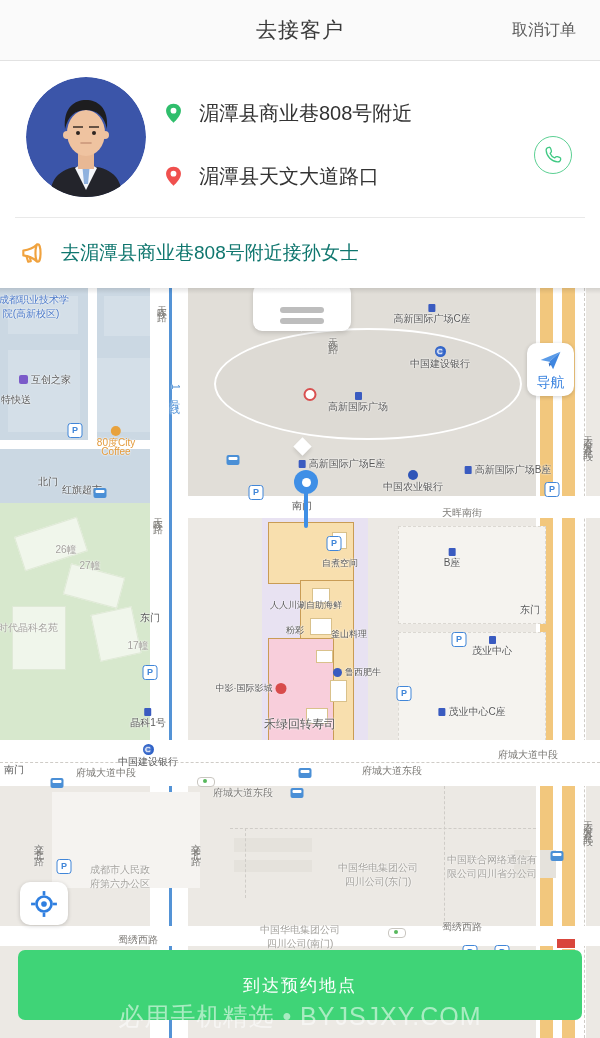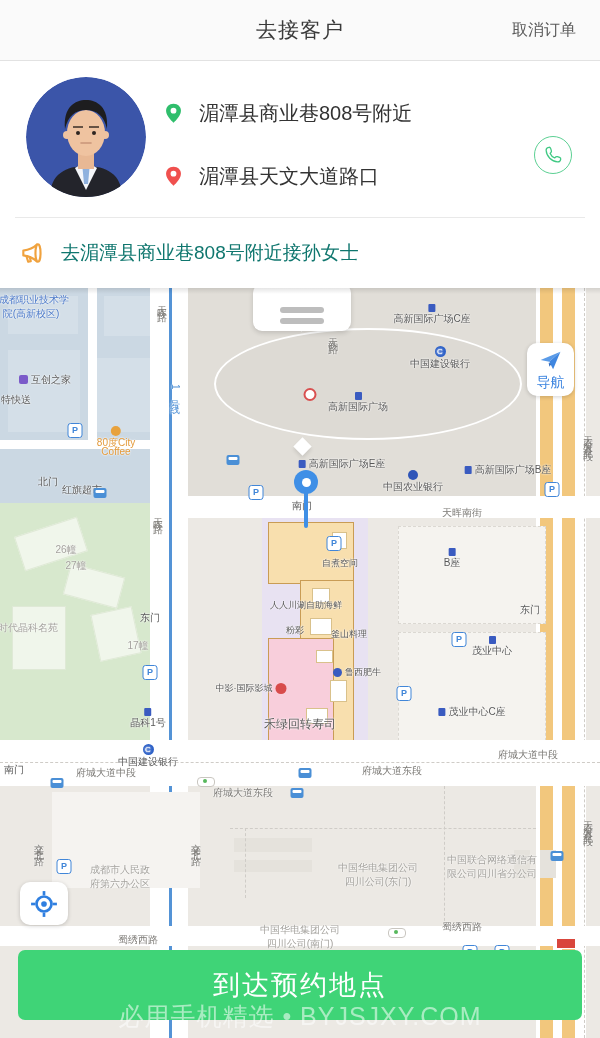--- a/index.html
+++ b/index.html
@@ -76,21 +76,21 @@
            justify-content:center;z-index:12;cursor:pointer;border:none;padding:0;}
   .nav-label{font-size:14px;color:#3F86E0;margin-top:1px;font-family:inherit;}
   .locate-btn{position:absolute;left:20px;top:594px;width:48px;height:43px;background:#fff;border-radius:10px;
               box-shadow:0 1px 4px rgba(0,0,0,0.18);display:flex;align-items:center;justify-content:center;
               z-index:12;cursor:pointer;border:none;padding:0;}
   .red-badge{position:absolute;left:556px;top:650px;width:18px;height:9px;background:#D9463C;border:1px solid #fff;z-index:6;}
   
   .dashv{border-left:1px dashed #CFCCC7;} .dashh{border-top:1px dashed #CFCCC7;}
   
   .action-btn{position:absolute;left:18px;top:950px;width:564px;height:70px;border-radius:7px;background:#3FD477;
-              display:flex;align-items:center;justify-content:center;color:#fff;font-size:27px;letter-spacing:2px;
+              display:flex;align-items:center;justify-content:center;color:#fff;font-size:17px;letter-spacing:2px;
               z-index:20;border:none;cursor:pointer;font-family:inherit;}
   .watermark{position:absolute;left:0;top:1000px;width:600px;text-align:center;font-size:25px;
              color:rgba(255,255,255,0.55);z-index:21;pointer-events:none;letter-spacing:1px;}
 </style>
 </head>
 <body>
 
 <div class="header">
   <span class="header-title">去接客户</span>
   <button class="cancel-btn">取消订单</button>
@@ -235,21 +235,21 @@
       </div>
       <div class="map-label c-road vert" style="left: 159px; top: 222px;">
         <span>天晖路</span>
       </div>
       <div class="map-label c-metro vert" style="left: 176px; top: 96px;">
         <span>1号线</span>
       </div>
       <div class="map-label c-faint" style="left: 66px; top: 256px;">
         <span>26幢</span>
       </div>
-      <div class="map-label c-faint" style="left: 76px; top: 272px;">
+      <div class="map-label c-faint" style="left: 90px; top: 272px;">
         <span>27幢</span>
       </div>
       <div class="map-label c-faint" style="left: 28px; top: 334px;">
         <span>时代晶科名苑</span>
       </div>
       <div class="map-label c-dark" style="left: 150px; top: 324px;">
         <span>东门</span>
       </div>
       <div class="map-label c-faint" style="left: 138px; top: 352px;">
         <span>17幢</span>

